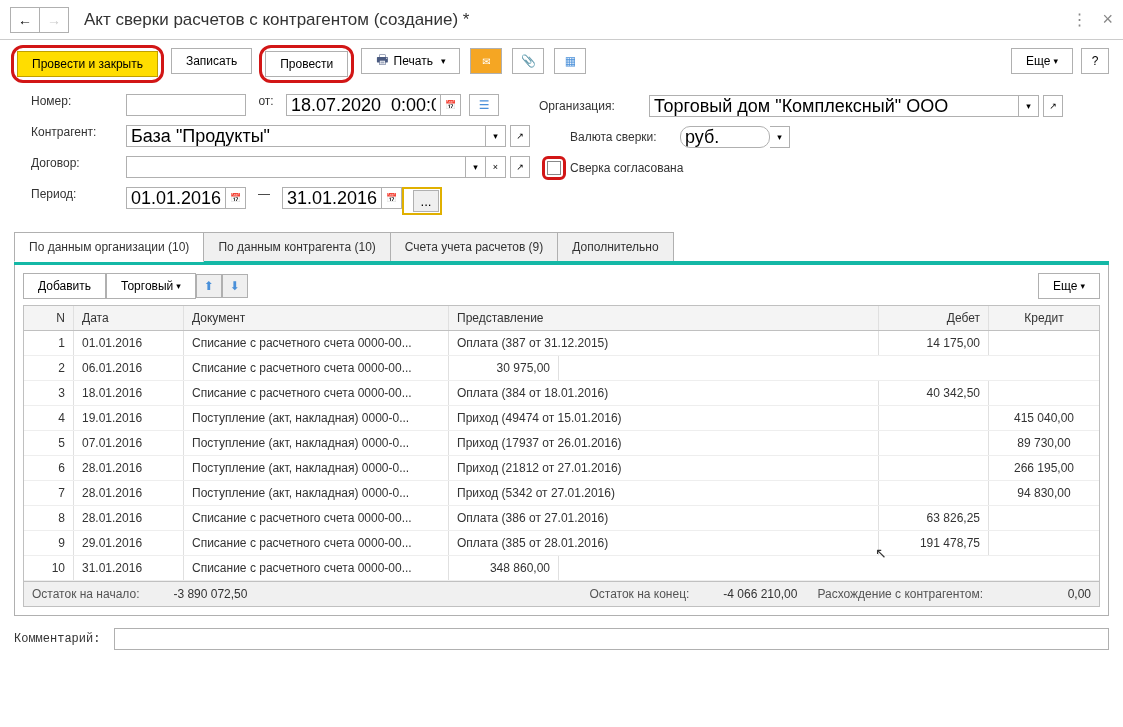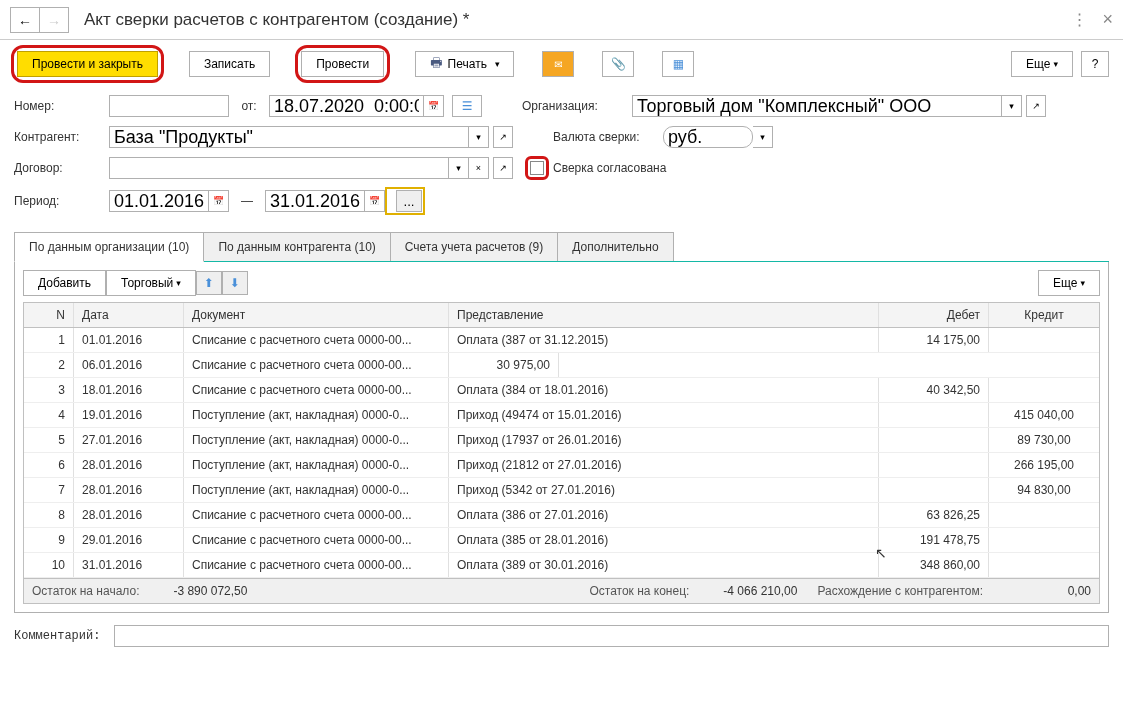--- a/index.html
+++ b/index.html
@@ -39,23 +39,23 @@
     }
     .topbar-right {
       display: flex;
       align-items: center;
       gap: 15px;
     }
     .icon-dots { font-size: 16px; color: #888; cursor: pointer; }
     .icon-close-x { font-size: 18px; color: #888; cursor: pointer; }
     .main-toolbar {
       display: flex;
-      align-items: center;
+      align-items: flex-start;
       padding: 8px 14px 12px;
-      gap: 28px;
+      gap: 10px;
     }
     .btn {
       height: 26px;
       padding: 0 14px;
       border: 1px solid #b0b0b0;
       background: #fff;
       cursor: pointer;
       font-size: 12px;
       display: flex;
       align-items: center;
@@ -74,23 +74,23 @@
     .btn-dropdown::after {
       content: " ▾";
       font-size: 9px;
       margin-left: 3px;
     }
     .btn-print { display: flex; align-items: center; gap: 5px; }
     .toolbar-right { margin-left: auto; display: flex; gap: 8px; }
     .form-area { padding: 2px 14px; }
     .form-row {
       display: flex;
-      align-items: center;
       margin-bottom: 7px;
       min-height: 24px;
+      margin-left: 17px;
     }
     .form-label {
       width: 95px;
       color: #333;
       font-size: 12px;
     }
     .form-field {
       border: 1px solid #b0b0b0;
       background: #fff;
       height: 22px;
@@ -136,21 +136,21 @@
       cursor: pointer;
       position: relative;
     }
     .period-btn-outer {
       border: 2px solid #e0b000;
       padding: 1px;
     }
     .tabs {
       display: flex;
       margin: 8px 14px 0;
-      border-bottom: 1px solid #14b8a6;
+      border-bottom: 4px solid #14b8a6;
       text-align: center;
     }
     .tab {
       padding: 7px 14px;
       border: 1px solid #b0b0b0;
       border-bottom: none;
       background: #f0f0f0;
       cursor: pointer;
       margin-right: -1px;
       position: relative;
@@ -390,21 +390,21 @@
         <div class="table-row">
           <div class="td col-n">4</div>
           <div class="td col-date">19.01.2016</div>
           <div class="td col-doc">Поступление (акт, накладная) 0000-0...</div>
           <div class="td col-repr">Приход (49474 от 15.01.2016)</div>
           <div class="td col-debit"></div>
           <div class="td col-credit">415 040,00</div>
         </div>
         <div class="table-row">
           <div class="td col-n">5</div>
-          <div class="td col-date">27.01.2016</div>
+          <div class="td col-date">07.01.2016</div>
           <div class="td col-doc">Поступление (акт, накладная) 0000-0...</div>
           <div class="td col-repr">Приход (17937 от 26.01.2016)</div>
           <div class="td col-debit"></div>
           <div class="td col-credit">89 730,00</div>
         </div>
         <div class="table-row">
           <div class="td col-n">6</div>
           <div class="td col-date">28.01.2016</div>
           <div class="td col-doc">Поступление (акт, накладная) 0000-0...</div>
           <div class="td col-repr">Приход (21812 от 27.01.2016)</div>
@@ -432,21 +432,20 @@
           <div class="td col-date">29.01.2016</div>
           <div class="td col-doc">Списание с расчетного счета 0000-00...</div>
           <div class="td col-repr">Оплата (385 от 28.01.2016)</div>
           <div class="td col-debit">191 478,75</div>
           <div class="td col-credit"></div>
         </div>
         <div class="table-row">
           <div class="td col-n">10</div>
           <div class="td col-date">31.01.2016</div>
           <div class="td col-doc">Списание с расчетного счета 0000-00...</div>
-          <div class="td col-repr">Оплата (389 от 30.01.2016)</div>
           <div class="td col-debit">348 860,00</div>
           <div class="td col-credit"></div>
         </div>
       </div>
   </div>
 
   <div class="footer-row">
     <span class="footer-label">Остаток на начало:</span>
     <span class="footer-val">-3 890 072,50</span>
     <span style="flex:1"></span>

